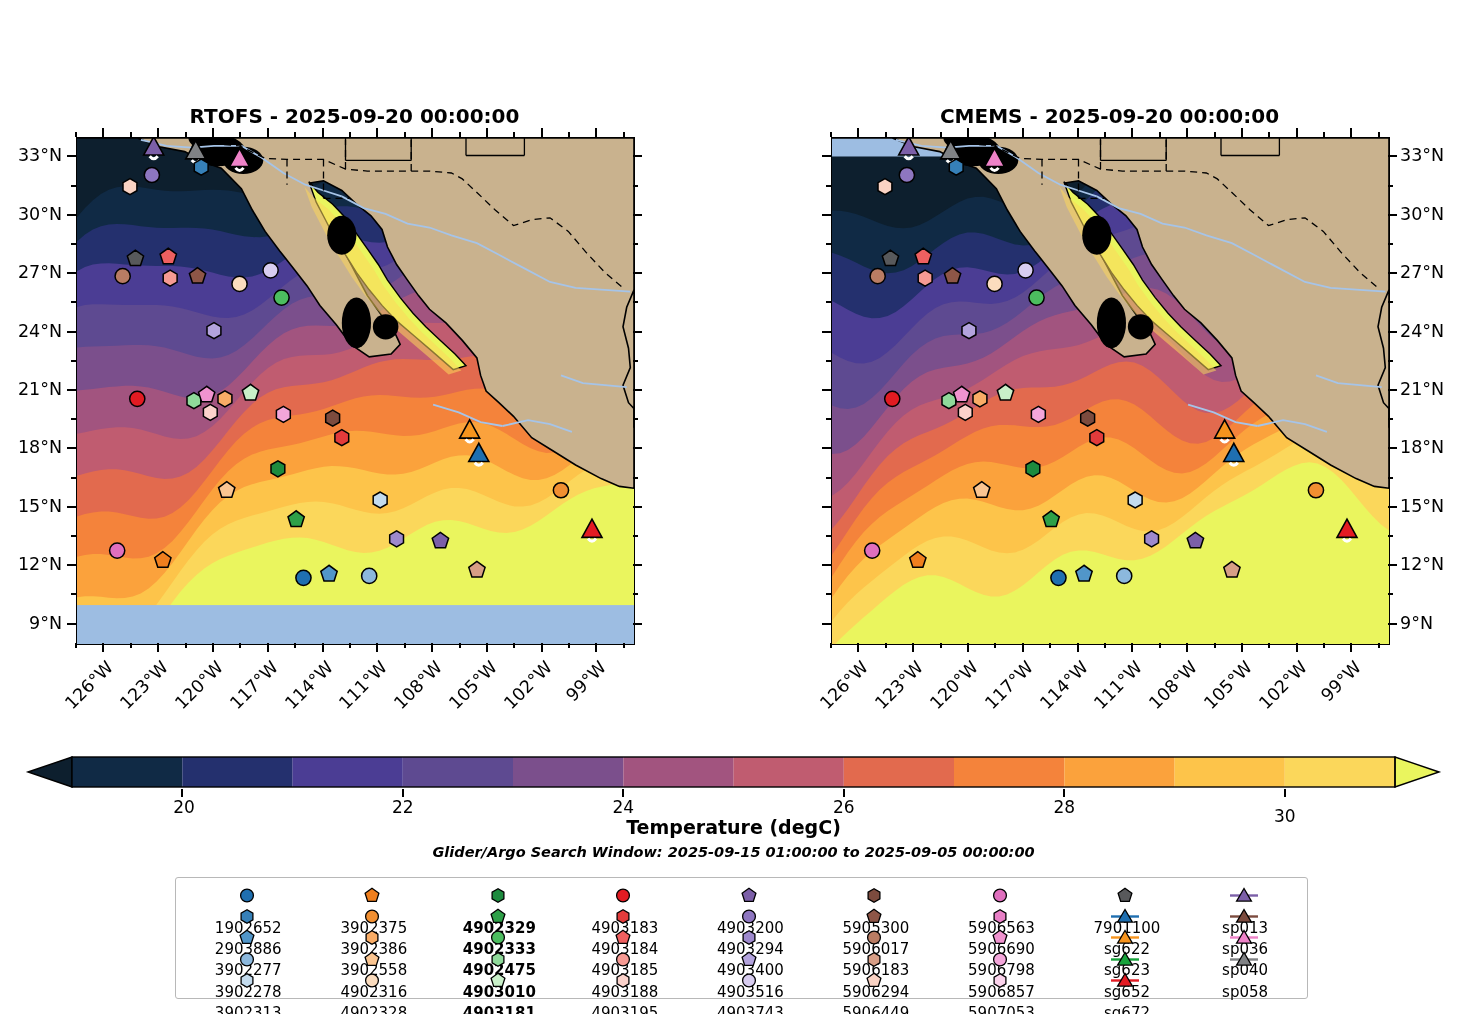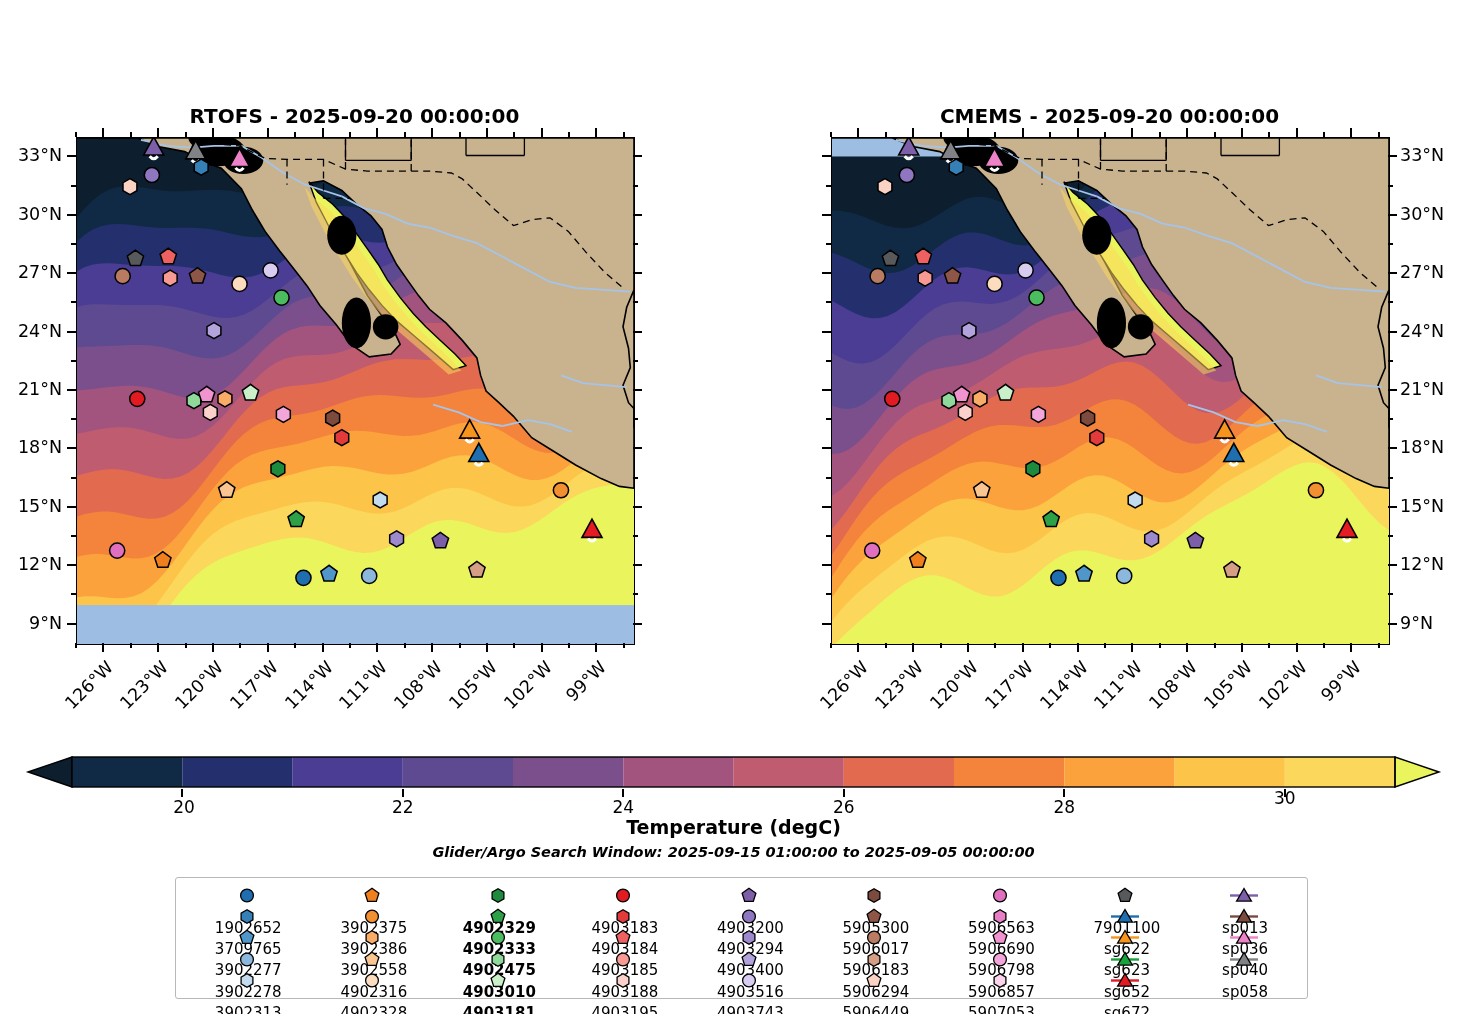--- a/index.html
+++ b/index.html
@@ -644,21 +644,21 @@
       <div class="cb-lab" style="left: 154px; top: 42px; width: 60px;">20</div>
       <div class="cb-tick" style="left: 401.95px; top: 34px;"></div>
       <div class="cb-lab" style="left: 372.75px; top: 42px; width: 60px;">22</div>
       <div class="cb-tick" style="left: 622.45px; top: 34px;"></div>
       <div class="cb-lab" style="left: 593.25px; top: 42px; width: 60px;">24</div>
       <div class="cb-tick" style="left: 842.95px; top: 34px;"></div>
       <div class="cb-lab" style="left: 813.75px; top: 42px; width: 60px;">26</div>
       <div class="cb-tick" style="left: 1063.45px; top: 34px;"></div>
       <div class="cb-lab" style="left: 1034.25px; top: 42px; width: 60px;">28</div>
       <div class="cb-tick" style="left: 1283.95px; top: 34px;"></div>
-      <div class="cb-lab" style="left: 1254.75px; top: 33px; width: 60px;">30</div>
+      <div class="cb-lab" style="left: 1254.75px; top: 51px; width: 60px;">30</div>
     </div>
   <div id="cbar-title">Temperature (degC)</div>
   <div id="cbar-sub">Glider/Argo Search Window: 2025-09-15 01:00:00 to 2025-09-05 00:00:00</div>
 
   <div id="legend">
     <div id="legend-grid">
         <div class="lg-col" style="width: 127px;">
           <div class="lg-item">
             <div class="lg-mark">
               <svg width="34" height="21">
@@ -666,21 +666,21 @@
               </svg>
             </div>
             <span class="lg-txt">1902652</span>
           </div>
           <div class="lg-item">
             <div class="lg-mark">
               <svg width="34" height="21">
                 <polygon points="17.0,3.7 11.1,7.1 11.1,13.9 17.0,17.3 22.9,13.9 22.9,7.1 " fill="#3680b8" stroke="#000" stroke-width="1.3"></polygon>
               </svg>
             </div>
-            <span class="lg-txt">3709765</span>
+            <span class="lg-txt">2903886</span>
           </div>
           <div class="lg-item">
             <div class="lg-mark">
               <svg width="34" height="21">
                 <polygon points="17.0,3.2 10.1,8.2 12.7,16.4 21.3,16.4 23.9,8.2 " fill="#5196c9" stroke="#000" stroke-width="1.3"></polygon>
               </svg>
             </div>
             <span class="lg-txt">3902277</span>
           </div>
           <div class="lg-item">

